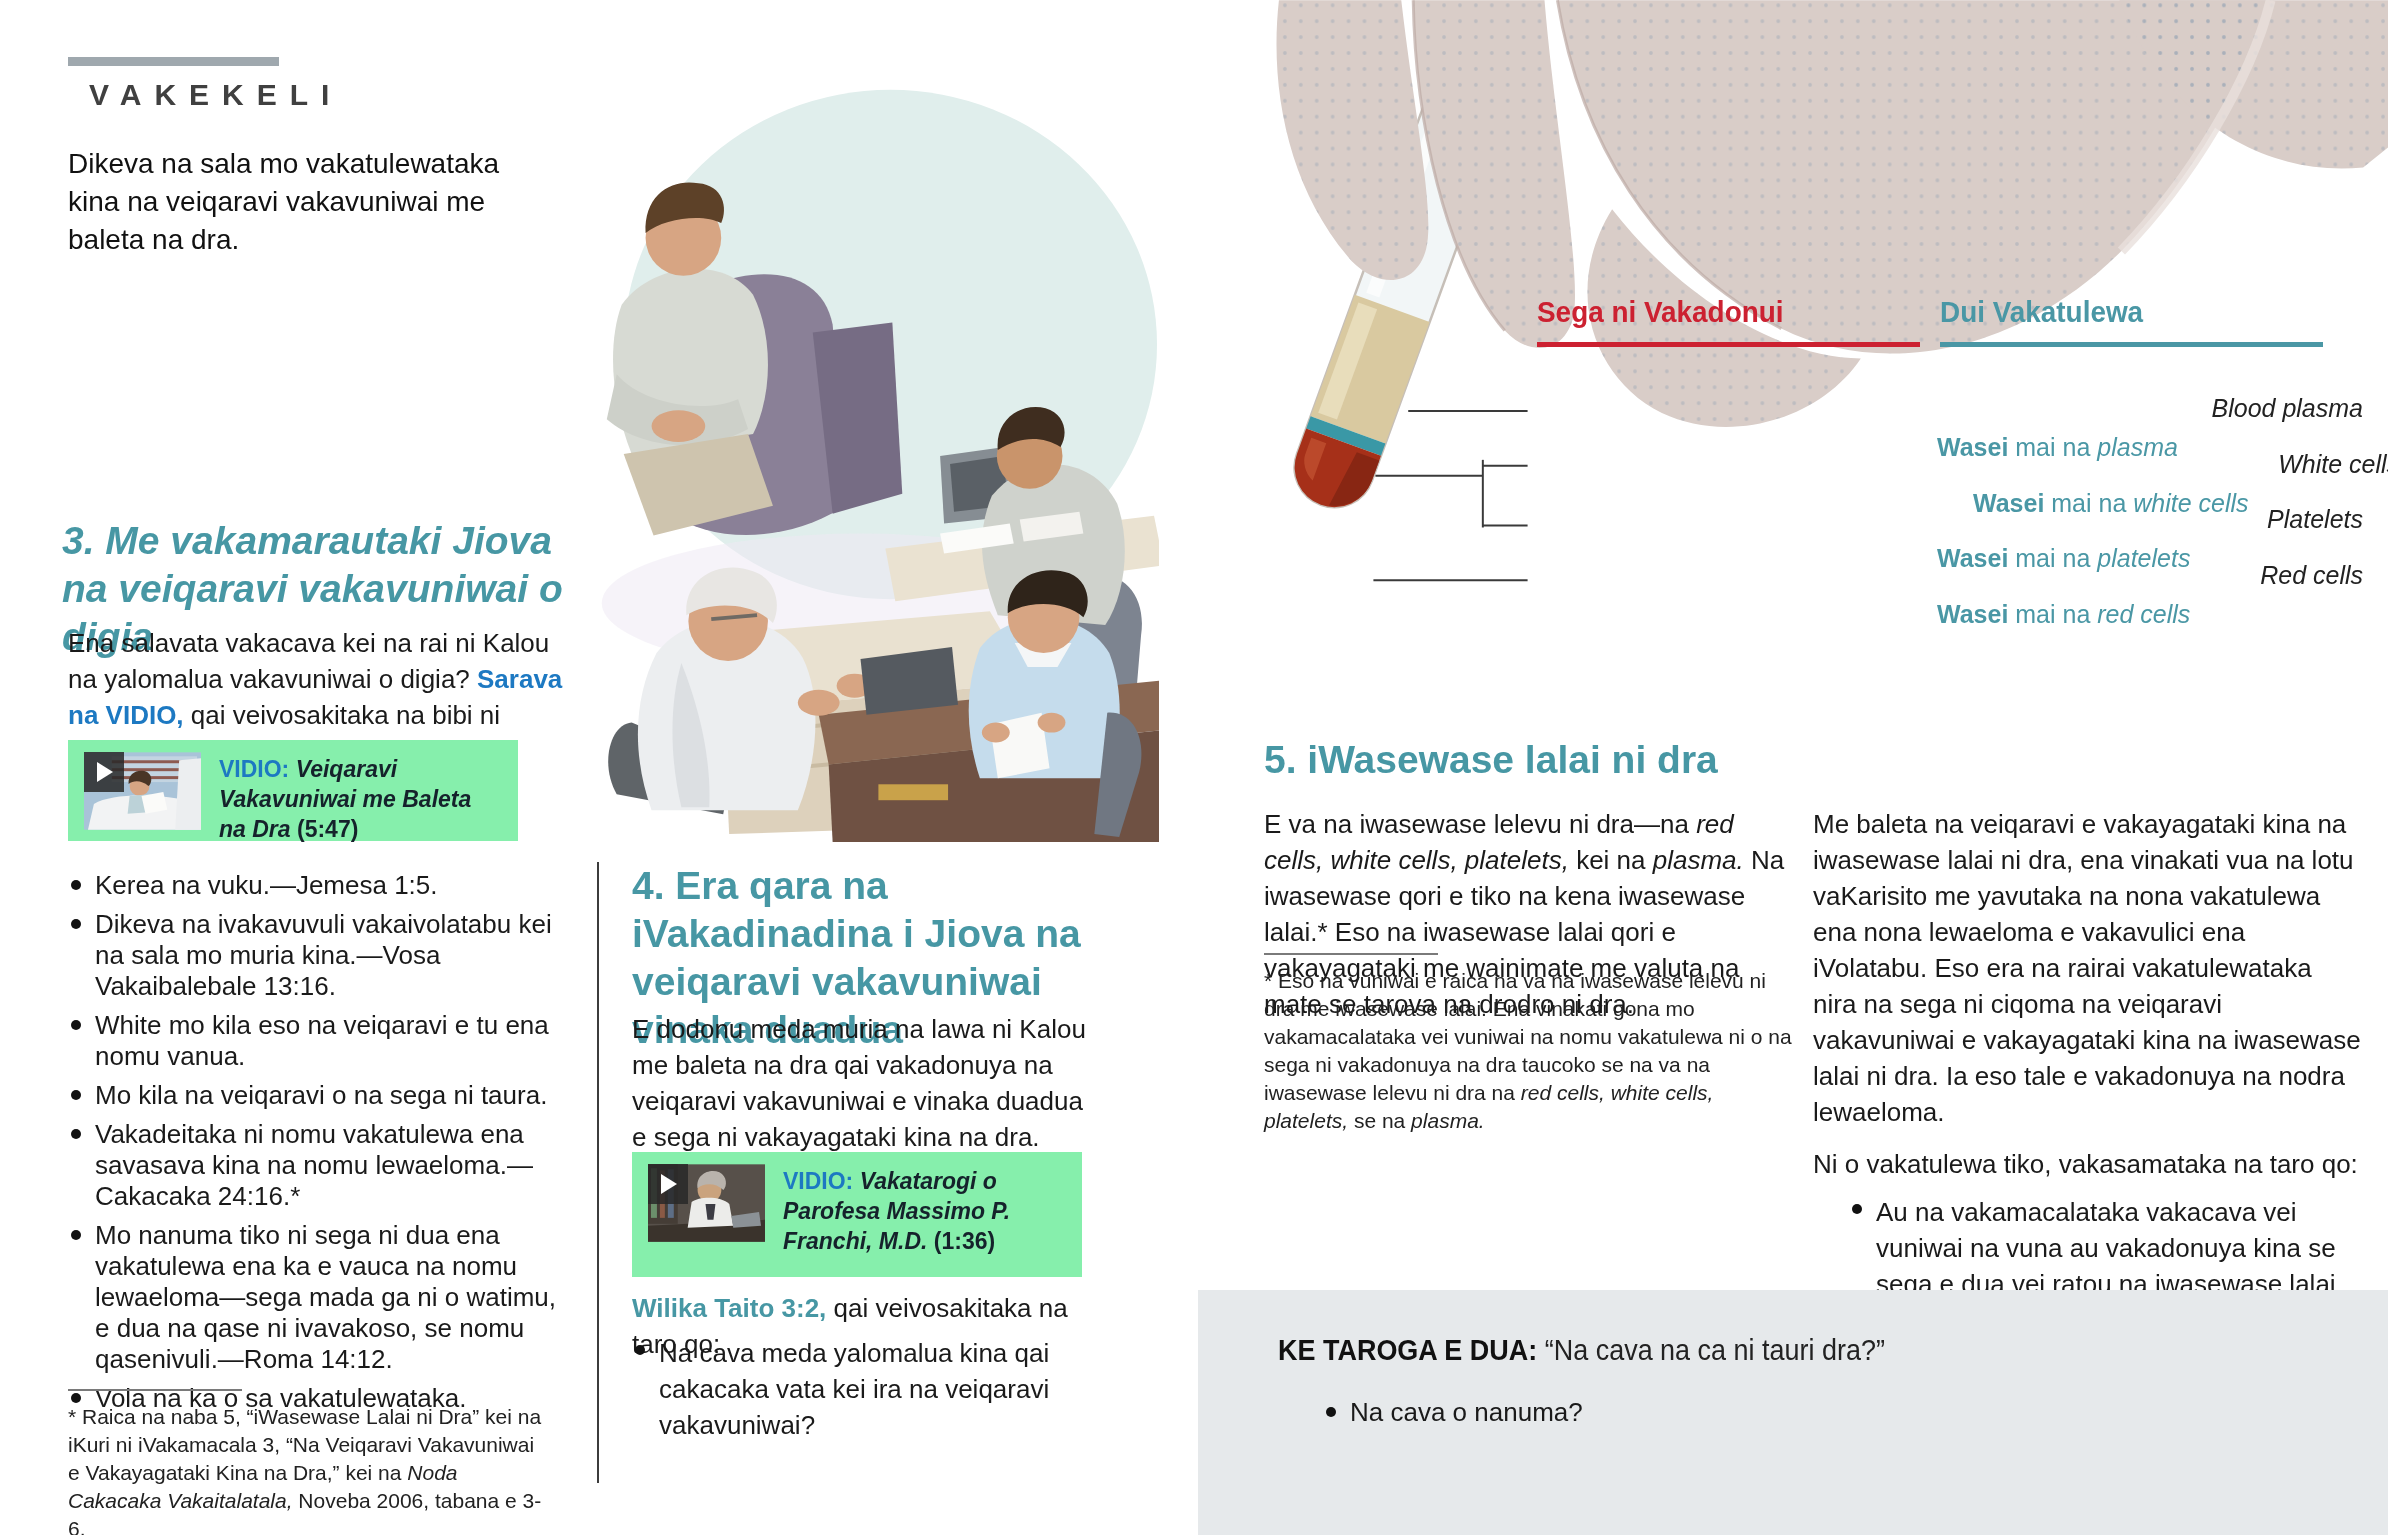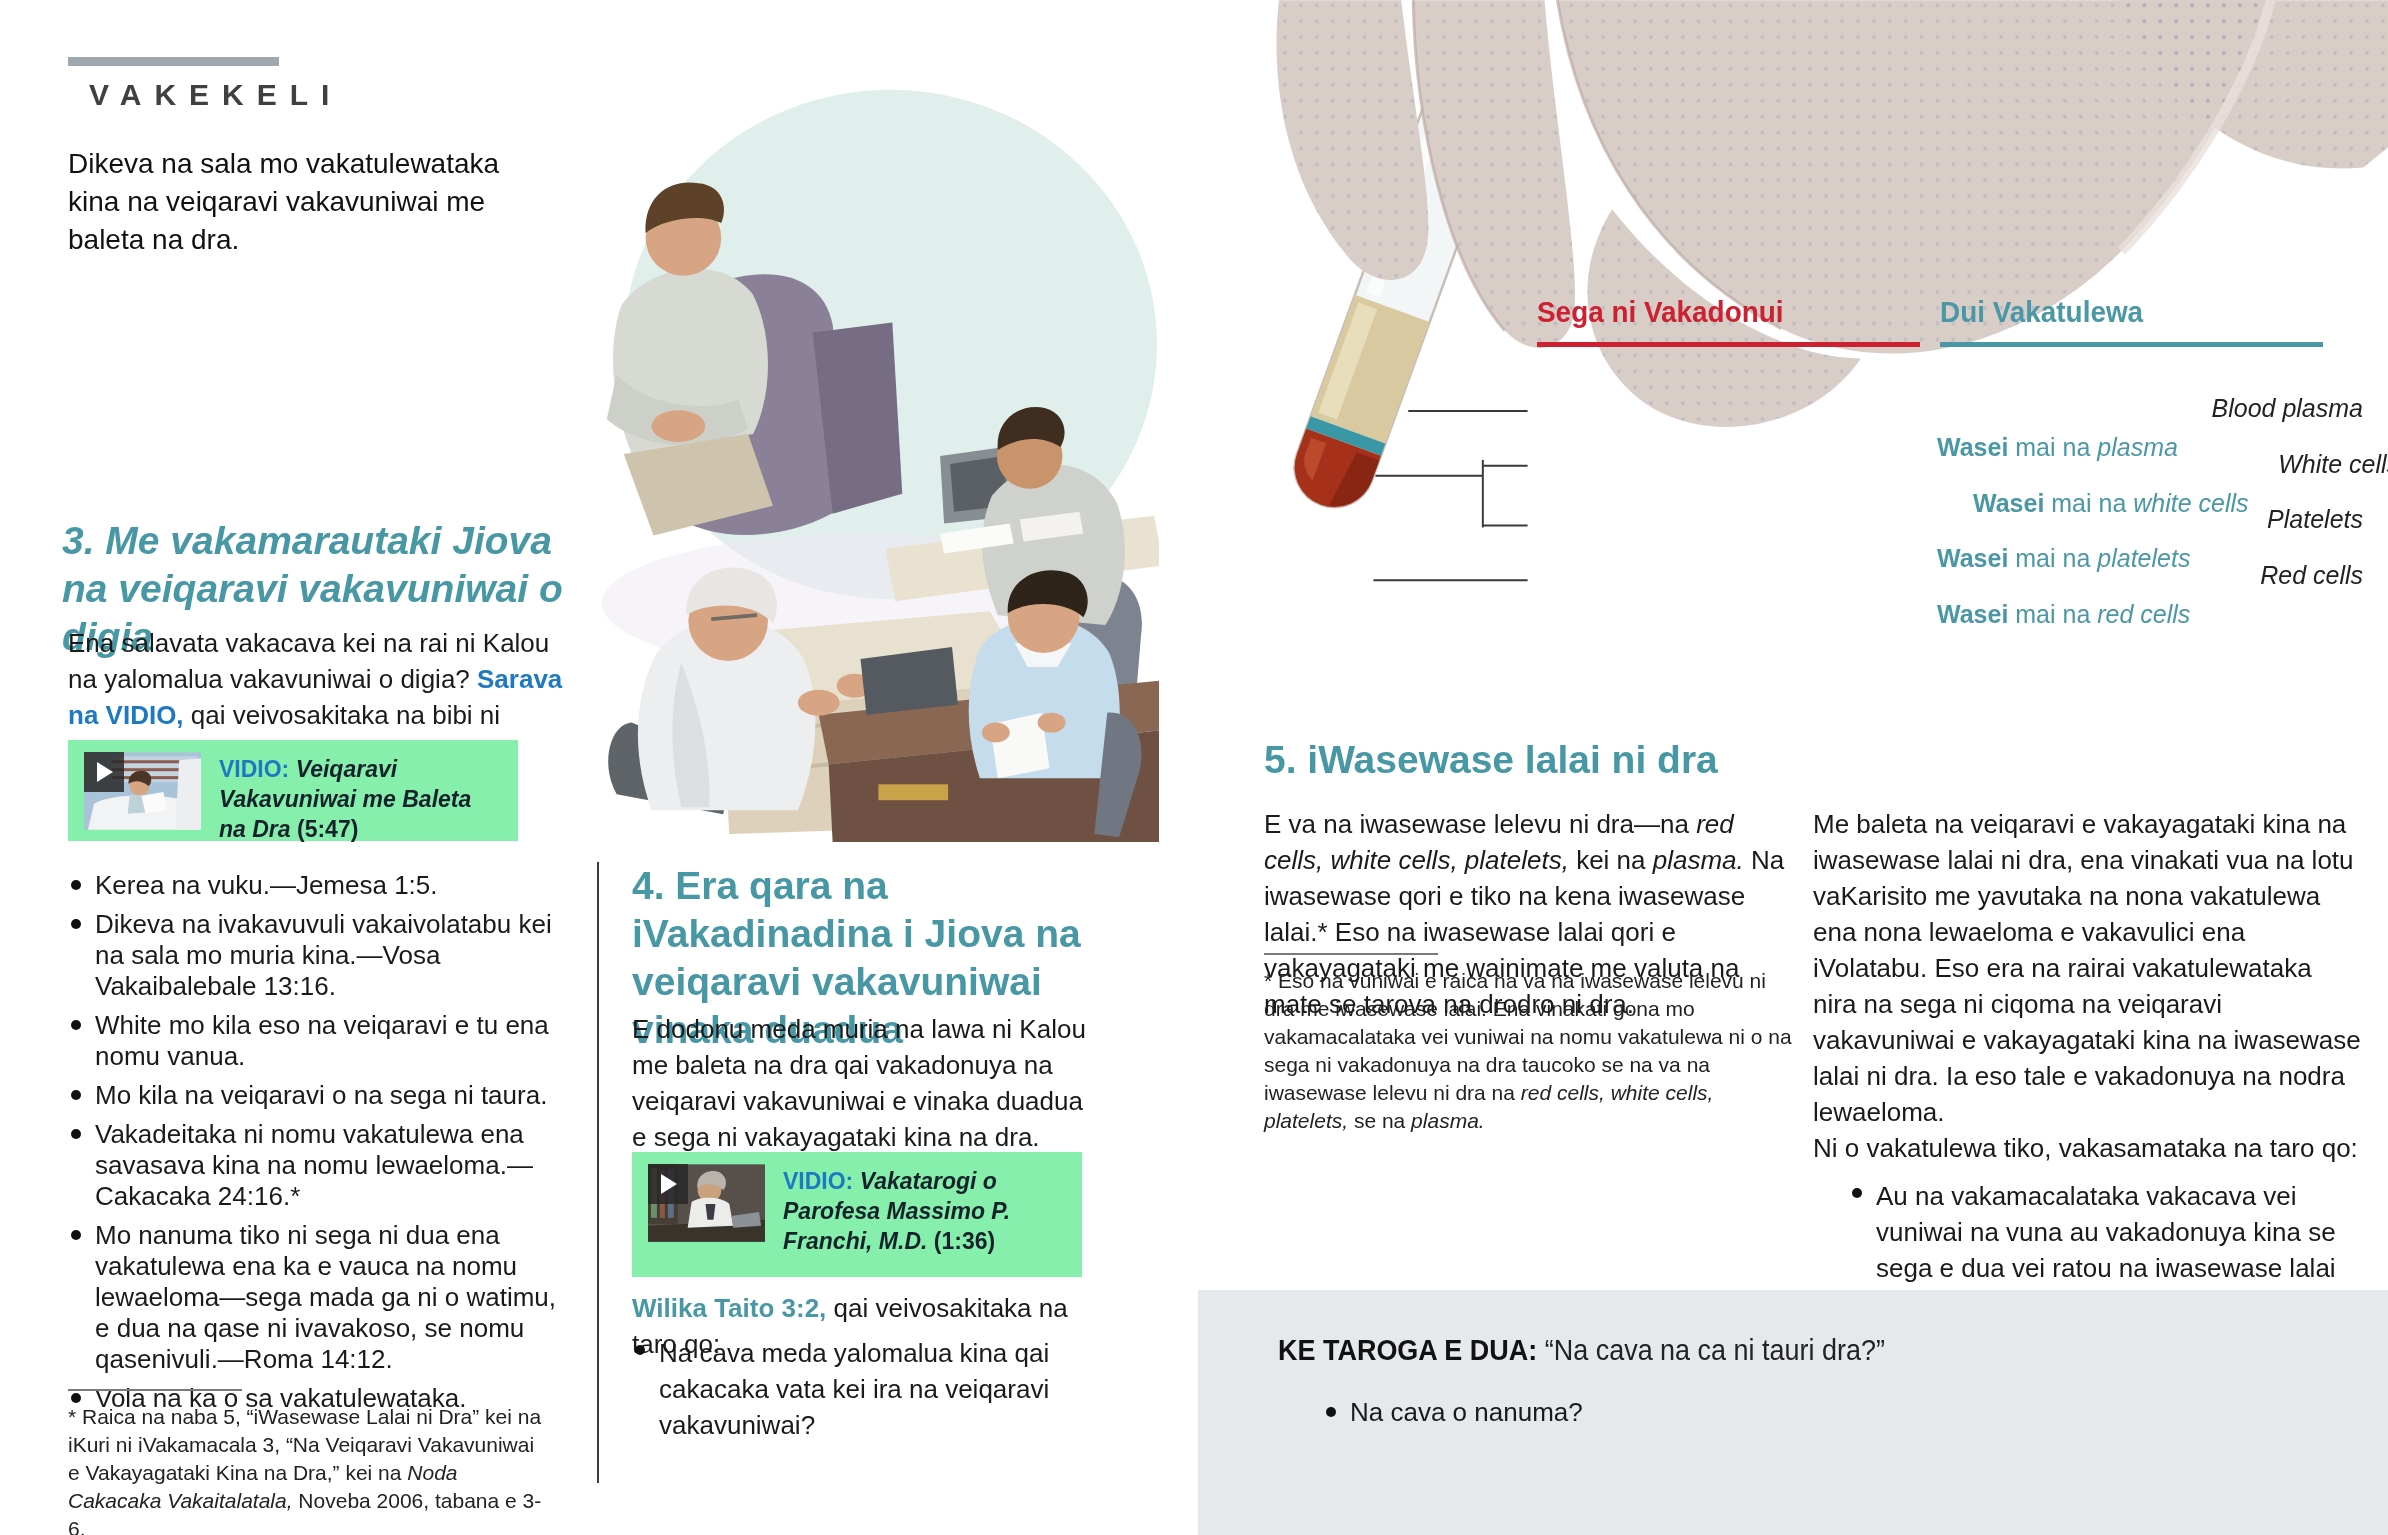--- a/index.html
+++ b/index.html
@@ -66,21 +66,21 @@
   .trow .rightcell { width:426px; flex:0 0 auto; color:#4a97a5; white-space:nowrap; }
   .trow .rightcell b { font-weight:bold; }
   .r1 { top:394px; } .r2 { top:450px;margin-left:36px; } .r3 { top:505px; } .r4 { top:561px; }
 
   
   .h5 { left:1264px; top:736px; width:542px; }
   .p5l { left:1264px; top:806px; width:525px; }
   .fn5rule { left:1264px; top:953px; }
   .fn5 { left:1264px; top:967px; width:529px; }
   .col5r { left:1813px; top:806px; width:549px; }
-  .col5r .para2 { margin-top:0; }
+  .col5r .para2 { margin-top:16px; }
   .col5r ul { margin-top:12px; margin-left:36px; width:502px; }
 
   
   .graybox { left:1198px; top:1290px; width:1190px; height:246px; background:#e6e9eb; }
   .kt-line { position:absolute; left:80px; top:44px; font-size:29px; white-space:nowrap; color:#222; }
   .kt-label { font-weight:bold; color:#111; }
   .kt-bullet { position:absolute; left:125px; top:107px; font-size:26px; }
   .kt-bullet ul { width:597px; }
 </style>
 </head>

